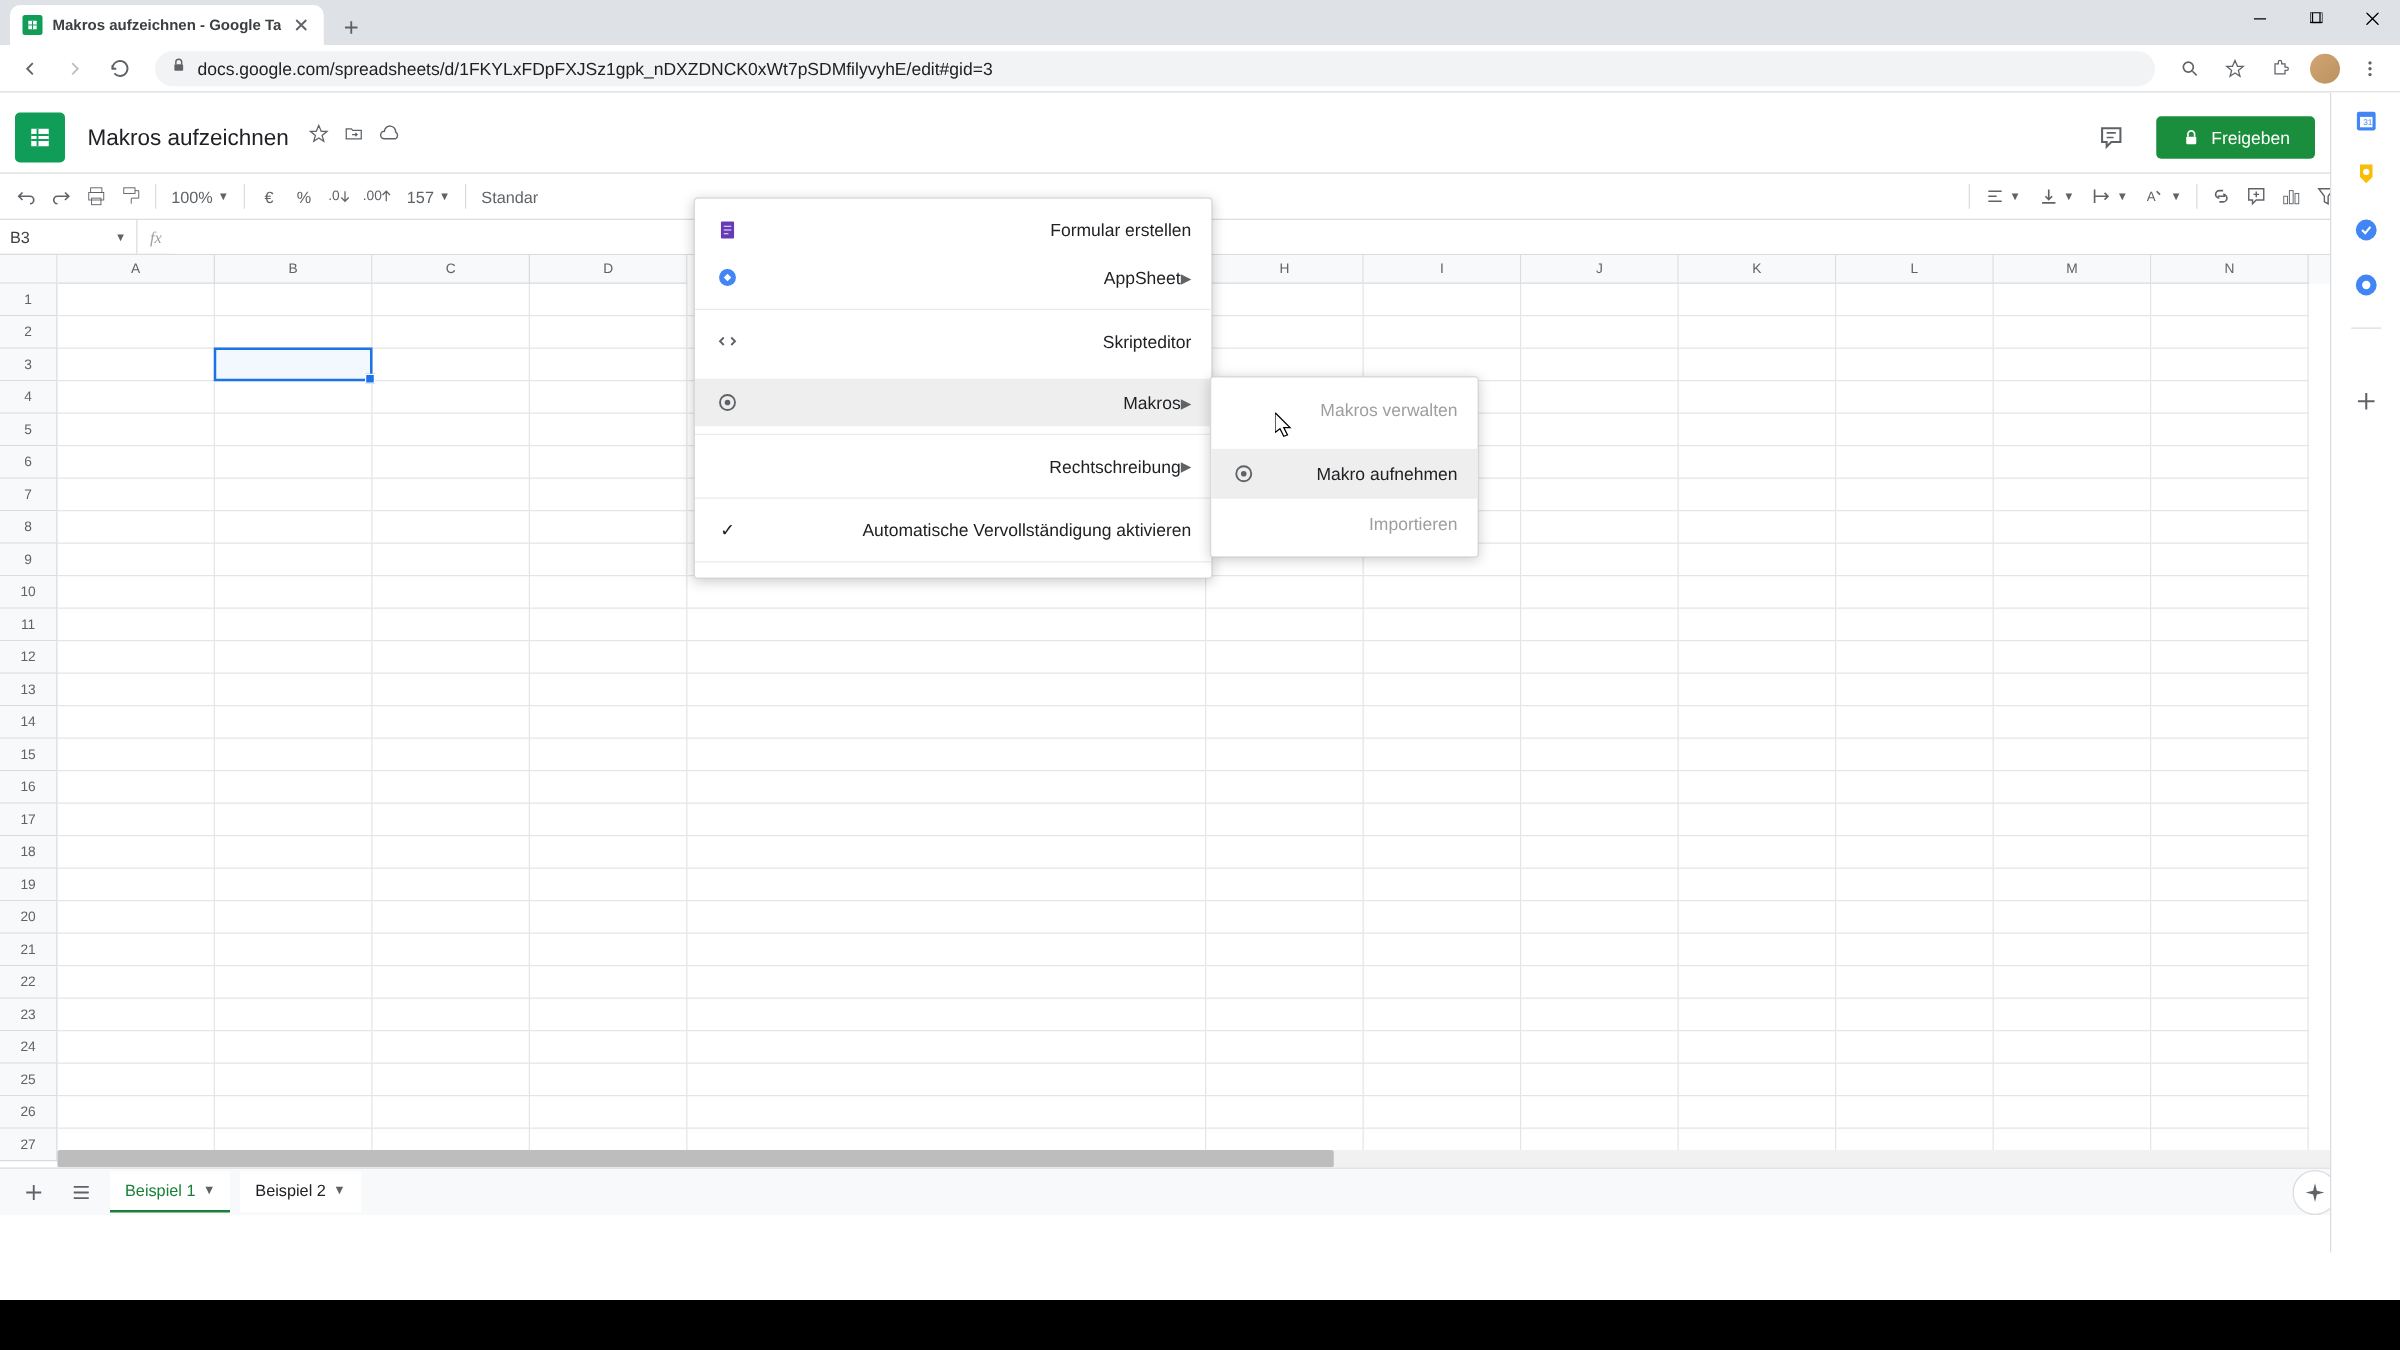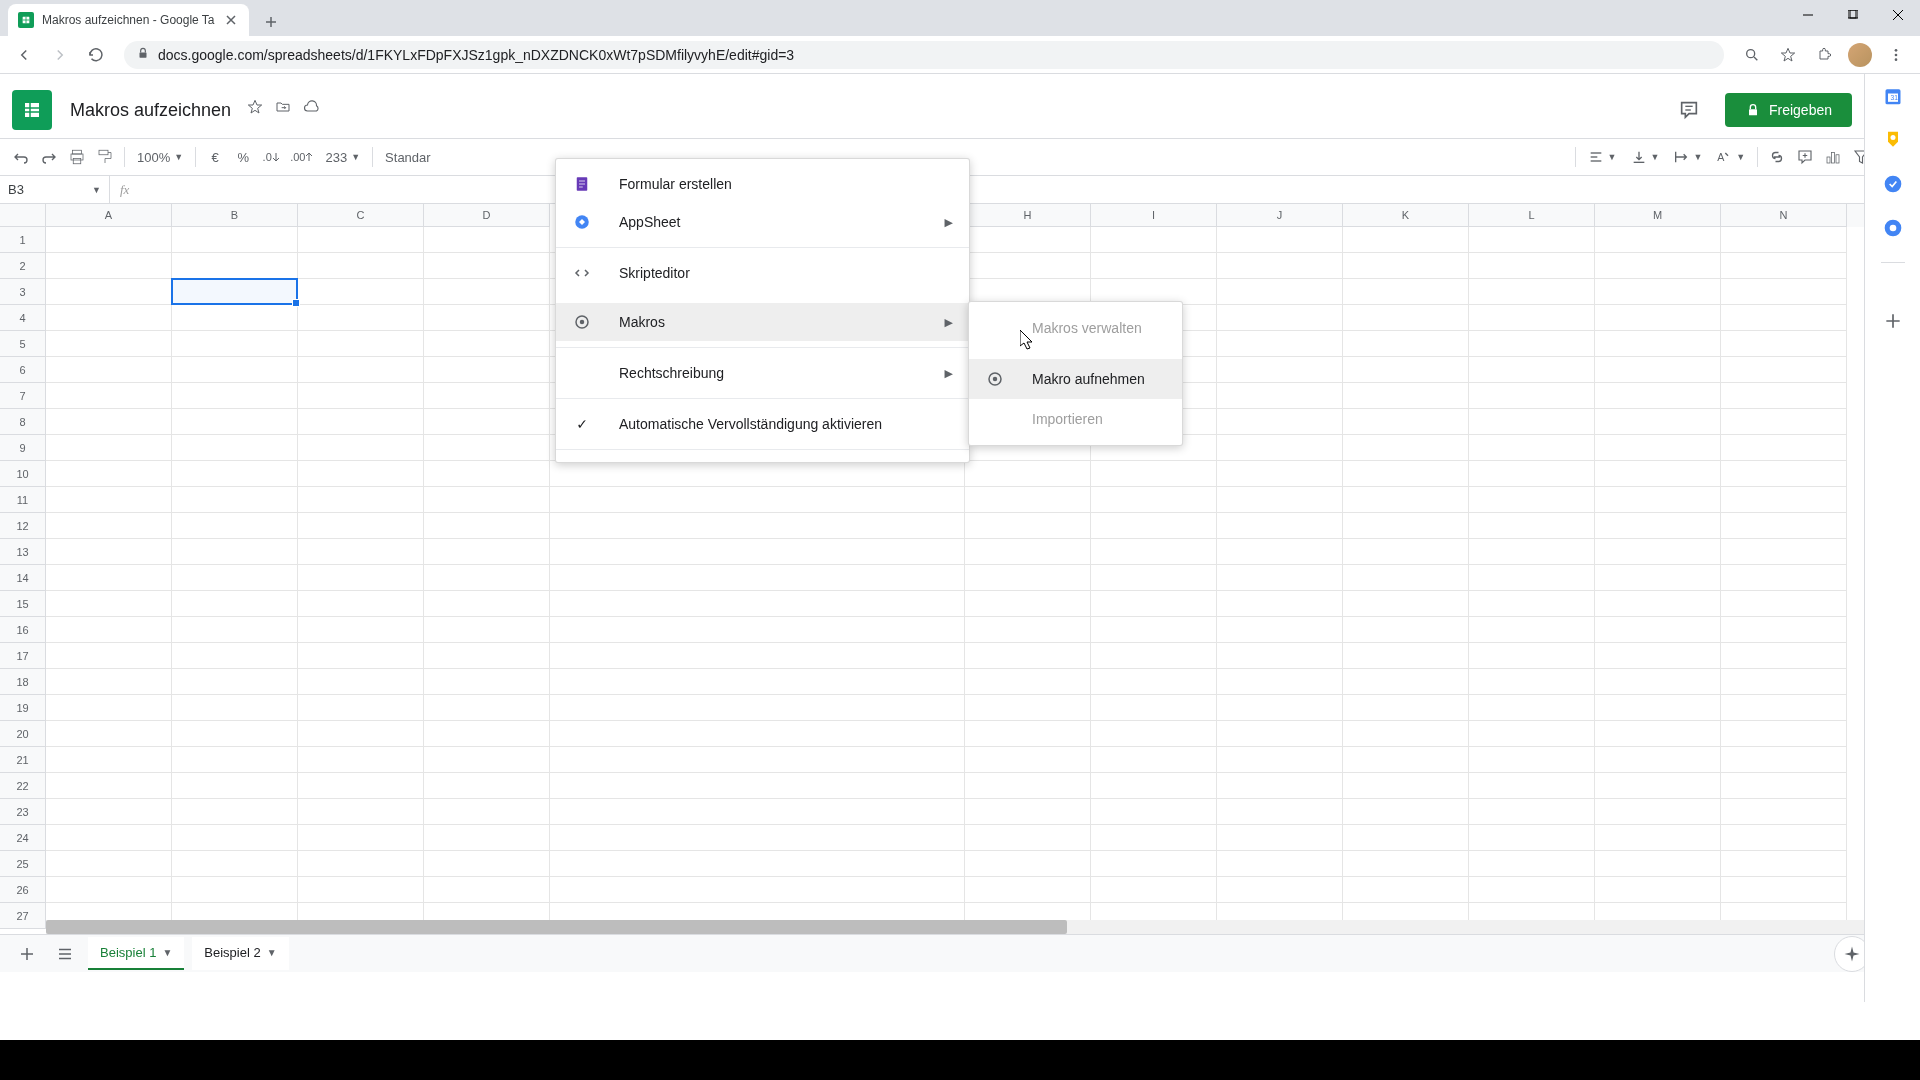--- a/index.html
+++ b/index.html
@@ -6,21 +6,21 @@
   body { background: #000; width: 1920px; height: 1080px; overflow: hidden; }
   
   
   .chrome-window { position: absolute; top: 0; left: 0; right: 0; bottom: 40px; background: #fff; }
   
   
   .tab-bar { height: 36px; background: #dee1e6; display: flex; align-items: flex-end; padding-left: 8px; }
   .tab { height: 32px; background: #fff; border-radius: 8px 8px 0 0; display: flex; align-items: center; padding: 0 10px; gap: 8px; min-width: 230px; position: relative; }
   .tab .favicon { width: 16px; height: 16px; background: #0f9d58; border-radius: 2px; display: flex; align-items: center; justify-content: center; }
   .tab .favicon svg { width: 10px; height: 10px; }
-  .tab-title { font-size: 12px; color: #3c4043; flex: 1; overflow: hidden; text-overflow: ellipsis; white-space: nowrap; }
+  .tab-title { font-size: 12px; color: #3c4043; flex: 1; overflow: hidden; text-overflow: ellipsis; white-space: nowrap; font-weight: bold; }
   .tab-close { width: 16px; height: 16px; display: flex; align-items: center; justify-content: center; color: #5f6368; cursor: pointer; }
   .new-tab { width: 28px; height: 28px; display: flex; align-items: center; justify-content: center; margin-left: 8px; color: #5f6368; cursor: pointer; }
   .window-controls { position: absolute; right: 0; top: 0; height: 36px; display: flex; }
   .window-btn { width: 45px; height: 30px; display: flex; align-items: center; justify-content: center; color: #000; cursor: pointer; }
   
   
   .address-bar { height: 38px; background: #fff; display: flex; align-items: center; padding: 0 8px; gap: 4px; border-bottom: 1px solid #dadce0; }
   .nav-btn { width: 32px; height: 32px; display: flex; align-items: center; justify-content: center; color: #5f6368; border-radius: 50%; cursor: pointer; }
   .nav-btn.disabled { color: #bdc1c6; cursor: default; }
   .url-field { flex: 1; height: 28px; background: #f1f3f4; border-radius: 14px; display: flex; align-items: center; padding: 0 12px; gap: 8px; margin: 0 8px; }
@@ -89,21 +89,21 @@
   .explore-btn { position: absolute; right: 50px; width: 36px; height: 36px; display: flex; align-items: center; justify-content: center; border: 1px solid #dadce0; border-radius: 50%; background: #fff; cursor: pointer; color: #5f6368; }
   .sheet-nav { position: absolute; right: 10px; color: #5f6368; }
   
   
   .side-panel { position: absolute; top: 74px; right: 0; bottom: 38px; width: 56px; border-left: 1px solid #dadce0; display: flex; flex-direction: column; align-items: center; padding-top: 12px; gap: 24px; background: #fff; }
   .side-icon { width: 20px; height: 20px; cursor: pointer; }
   .side-add { margin-top: 24px; color: #5f6368; cursor: pointer; }
   
   
   .tools-menu { position: absolute; top: 158px; left: 555px; width: 415px; background: #fff; border: 1px solid rgba(0,0,0,0.15); box-shadow: 0 2px 10px rgba(0,0,0,0.2); border-radius: 3px; padding: 6px 0; z-index: 100; }
-  .menu-row { height: 38px; display: flex; align-items: center; padding: 0 16px 0 16px; font-size: 14px; color: #202124; cursor: pointer; position: relative; gap: 27px; }
+  .menu-row { height: 38px; display: flex; align-items: center; padding: 0 16px 0 16px; font-size: 14px; color: #202124; cursor: pointer; position: relative; gap: 0; text-align: right; }
   .menu-row:hover, .menu-row.hover { background: #f1f3f4; }
   .menu-row.hover { background: #eee; margin-top: 11px; }
   .menu-row .mi-icon { width: 20px; display: flex; justify-content: center; color: #5f6368; }
   .menu-row .mi-label { flex: 1; }
   .menu-row .mi-arrow { color: #5f6368; font-size: 11px; }
   .menu-divider { height: 1px; background: #e8eaed; margin: 6px 0; }
   .menu-check { width: 20px; color: #202124; display: flex; justify-content: center; }
   
   .submenu { position: absolute; top: 301px; left: 968px; width: 215px; background: #fff; border: 1px solid rgba(0,0,0,0.15); box-shadow: 0 2px 10px rgba(0,0,0,0.2); border-radius: 3px; padding: 6px 0; z-index: 101; }
   .submenu .menu-row { height: 40px; }
@@ -294,21 +294,21 @@
           <path d="M4 2 V10 M1 7 L4 10 L7 7" stroke="currentColor" fill="none"></path>
         </svg>
       </div>
     <div class="tool-btn">
         <span style="font-size:11px;">.00</span>
         <svg width="8" height="12">
           <path d="M4 10 V2 M1 5 L4 2 L7 5" stroke="currentColor" fill="none"></path>
         </svg>
       </div>
     <div class="tool-dropdown">
-        <span>233</span>
+        <span>157</span>
         <span style="font-size:9px;">▼</span>
       </div>
     <div class="tool-sep"></div>
     <div class="tool-dropdown">
         <span>Standar</span>
       </div>
 
     <div style="flex:1;"></div>
     <div class="tool-sep"></div>
     <div class="tool-dropdown">

